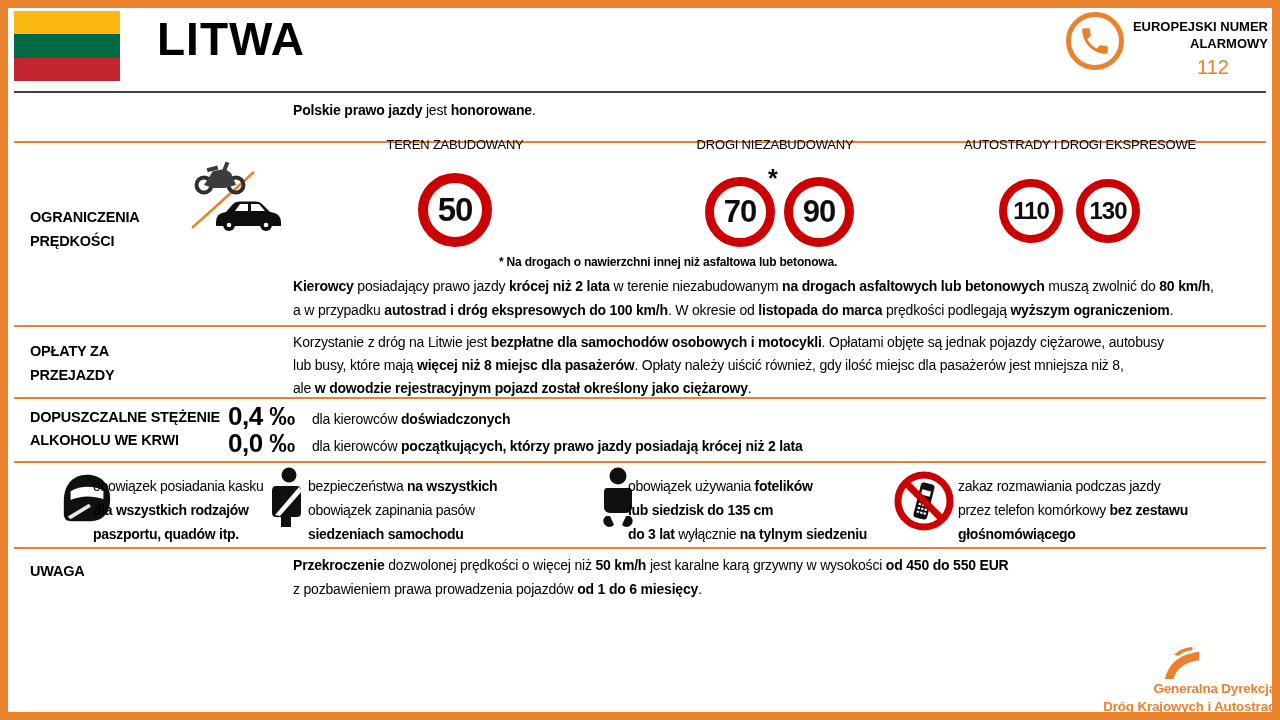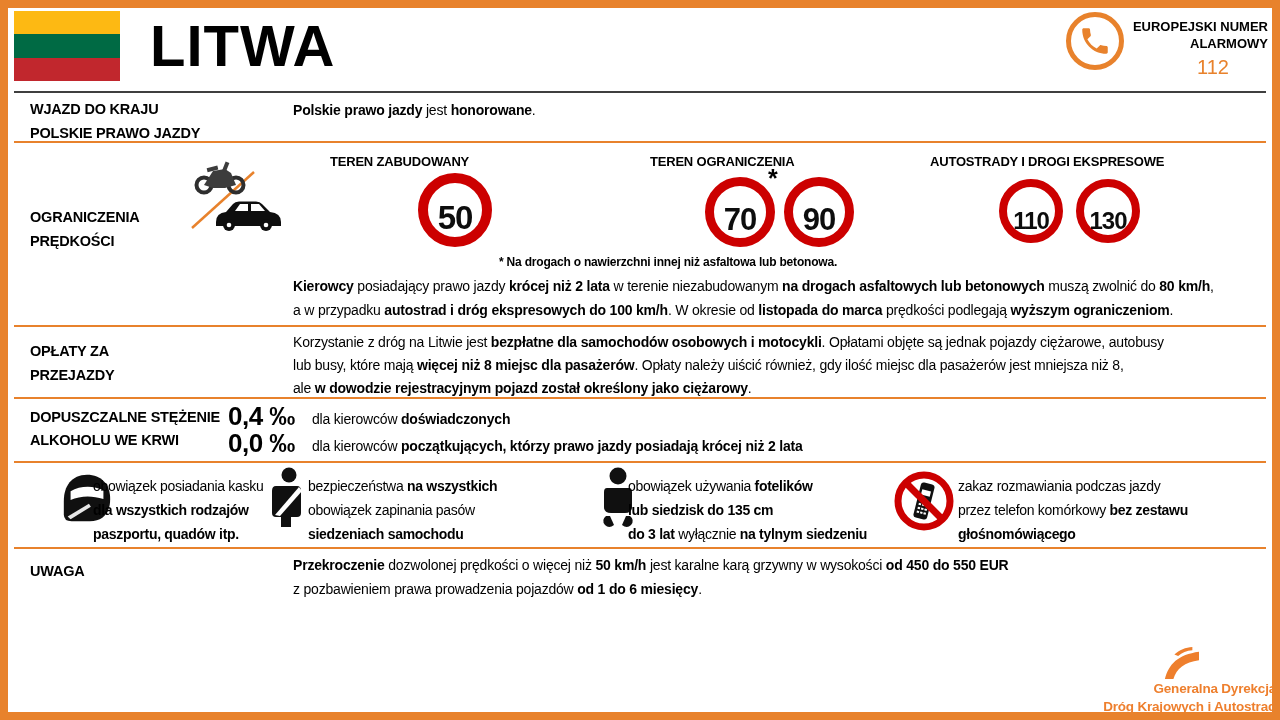--- a/index.html
+++ b/index.html
@@ -6,39 +6,39 @@
   html,body{width:1280px;height:720px;background:#fff}
   .page{
     position:relative;width:1280px;height:720px;
     border:8px solid #E8822C;background:#fff;overflow:hidden;
     font-family:"Liberation Sans","DejaVu Sans",sans-serif;color:#000;
   }
   .abs{position:absolute}
   
   .flag{left:6px;top:3px;width:106px;height:70px;display:flex;flex-direction:column}
   .flag>div{flex:1}
-  .title{left:142px;top:4px;font-size:58px;font-weight:bold;letter-spacing:1px}
+  .title{left:149px;top:4px;font-size:46px;font-weight:bold;letter-spacing:1px}
   .ephone{left:1058px;top:4px;width:58px;height:58px;border:5px solid #E8822C;border-radius:50%;
     display:flex;align-items:center;justify-content:center}
   .elabel{top:10px;right:4px;width:190px;text-align:right;font-size:13px;font-weight:bold;line-height:17px}
   .enumber{top:48px;right:4px;width:110px;text-align:center;font-size:20px;font-weight:normal;color:#E8822C}
   
   .hr{left:6px;right:6px;height:0;border-top:2px solid #E8822C}
   .hr-dark{border-top-color:#3f3f3f}
   
   .lbl{left:22px;font-size:14.5px;font-weight:bold;line-height:24px;letter-spacing:-0.2px}
   .body{font-size:14px;line-height:23.5px;letter-spacing:-0.2px;white-space:nowrap}
   .content{left:285px}
   
-  .sign{position:absolute;background:#fff;border-radius:50%;display:flex;align-items:flex-end;justify-content:center;
+  .sign{position:absolute;background:#fff;border-radius:50%;display:flex;align-items:center;justify-content:center;
     font-weight:bold;color:#0d0d0d;letter-spacing:-1px}
   .sign-lg{width:74px;height:74px;border:10px solid #CC0000;font-size:33px}
   .sign-md{width:70px;height:70px;border:9px solid #CC0000;font-size:31px}
   .sign-sm{width:64px;height:64px;border:8px solid #CC0000;font-size:24px}
-  .colhead{top:146px;font-size:13px;font-weight:bold;text-align:left;letter-spacing:-0.2px}
+  .colhead{top:129px;font-size:13px;font-weight:normal;text-align:center;letter-spacing:-0.2px}
   .asterisk{left:760px;top:156px;font-size:25px;font-weight:bold}
   .footnote{left:430px;top:247px;width:460px;text-align:center;font-size:12px;font-weight:bold;letter-spacing:-0.2px}
   
   .alc-val{font-size:26px;font-weight:bold;letter-spacing:-0.5px}
   
   .rule-text{font-size:14px;line-height:24px;text-align:left;letter-spacing:-0.3px;white-space:nowrap}
   
   .org{width:200px;text-align:right;font-size:13.5px;font-weight:bold;color:#EE7F2D;line-height:18px;letter-spacing:-0.2px}
   b{font-weight:bold}
 </style>
@@ -60,24 +60,20 @@
     </svg>
   </div>
   <div class="abs elabel">
     <div>EUROPEJSKI NUMER</div>
     <div>ALARMOWY</div>
   </div>
   <div class="abs enumber">112</div>
 
   <div class="abs hr hr-dark" style="top:83px"></div>
 
-  <div class="abs lbl" style="top:89px">
-    <div>WJAZD DO KRAJU</div>
-    <div>POLSKIE PRAWO JAZDY</div>
-  </div>
   <div class="abs content body" style="top:90px;line-height:24px">
     <div><b>Polskie prawo jazdy</b> jest <b>honorowane</b>.</div>
   </div>
 
   <div class="abs hr" style="top:133px"></div>
 
   <div class="abs lbl" style="top:197px">
     <div>OGRANICZENIA</div>
     <div>PRĘDKOŚCI</div>
   </div>
@@ -96,21 +92,21 @@
       <path d="M69 53 l5 -7 h8 v7 z" fill="#fff"></path>
       <path d="M85 46 h8 l6 7 h-14 z" fill="#fff"></path>
       <circle cx="63" cy="67" r="6" fill="#0e0e0e"></circle>
       <circle cx="100" cy="67" r="6" fill="#0e0e0e"></circle>
       <circle cx="63" cy="67" r="2.3" fill="#fff"></circle>
       <circle cx="100" cy="67" r="2.3" fill="#fff"></circle>
     </g>
   </svg>
 
   <div class="abs colhead" style="left:322px;width:250px">TEREN ZABUDOWANY</div>
-  <div class="abs colhead" style="left:642px;width:250px">TEREN OGRANICZENIA</div>
+  <div class="abs colhead" style="left:642px;width:250px">DROGI NIEZABUDOWANY</div>
   <div class="abs colhead" style="left:922px;width:300px">AUTOSTRADY I DROGI EKSPRESOWE</div>
 
   <div class="sign sign-lg" style="left:410px;top:165px">
     <span>50</span>
   </div>
   <div class="sign sign-md" style="left:697px;top:169px">
     <span>70</span>
   </div>
   <div class="abs asterisk">*</div>
   <div class="sign sign-md" style="left:776px;top:169px">

